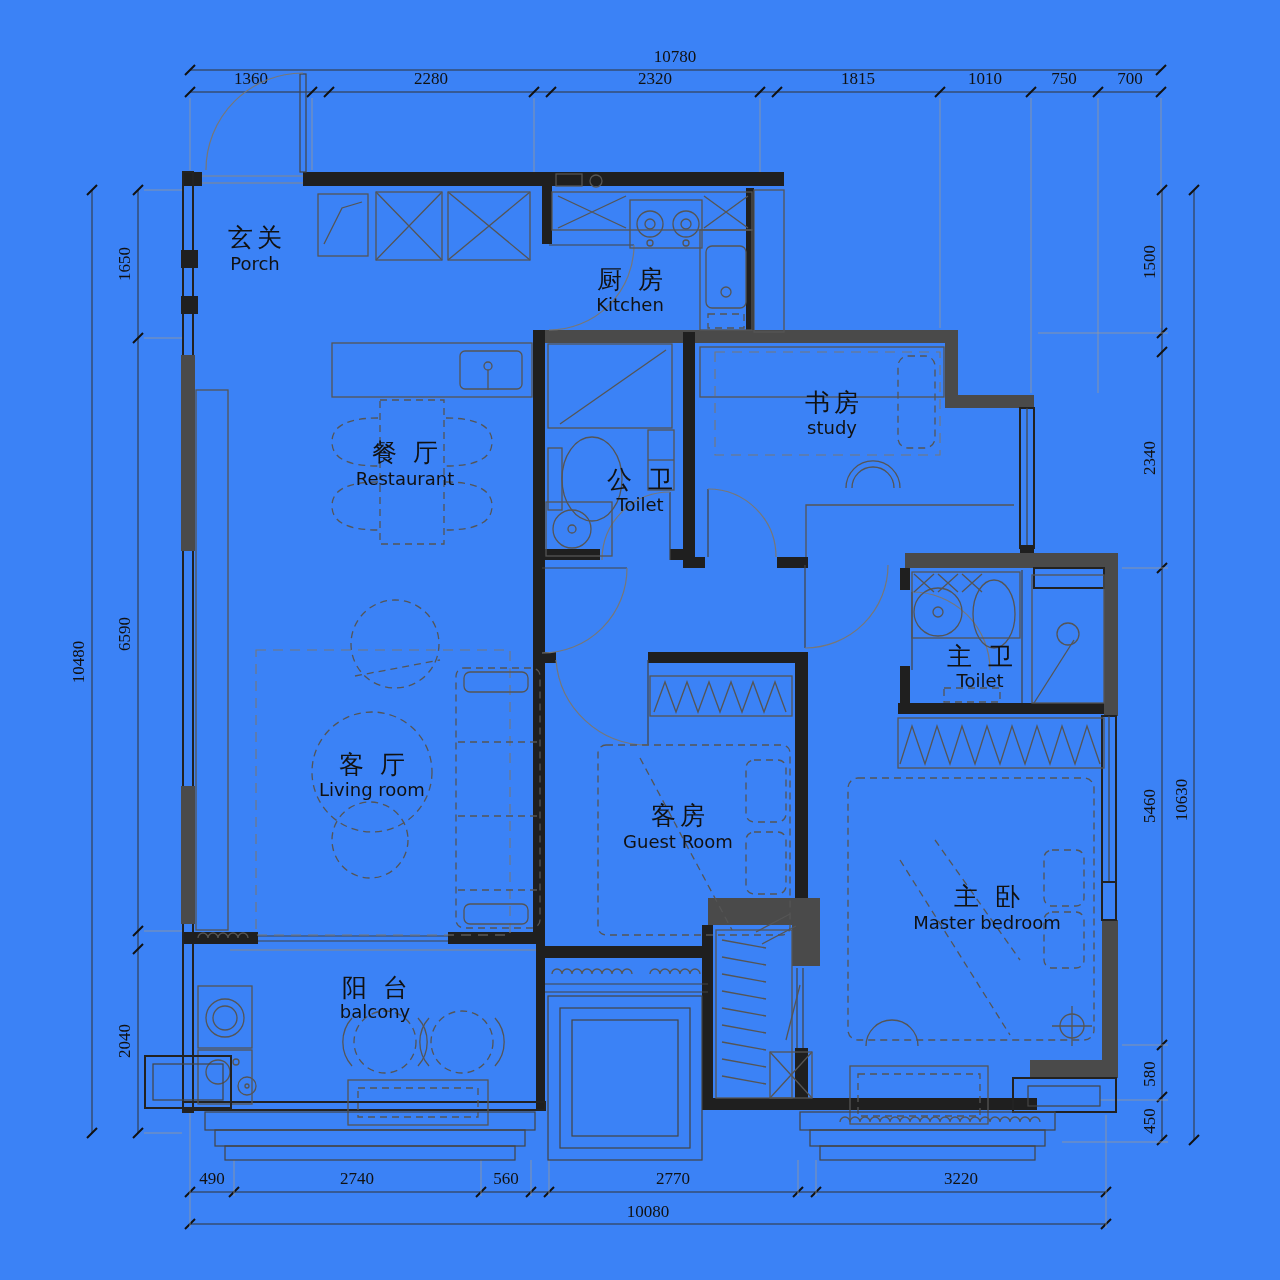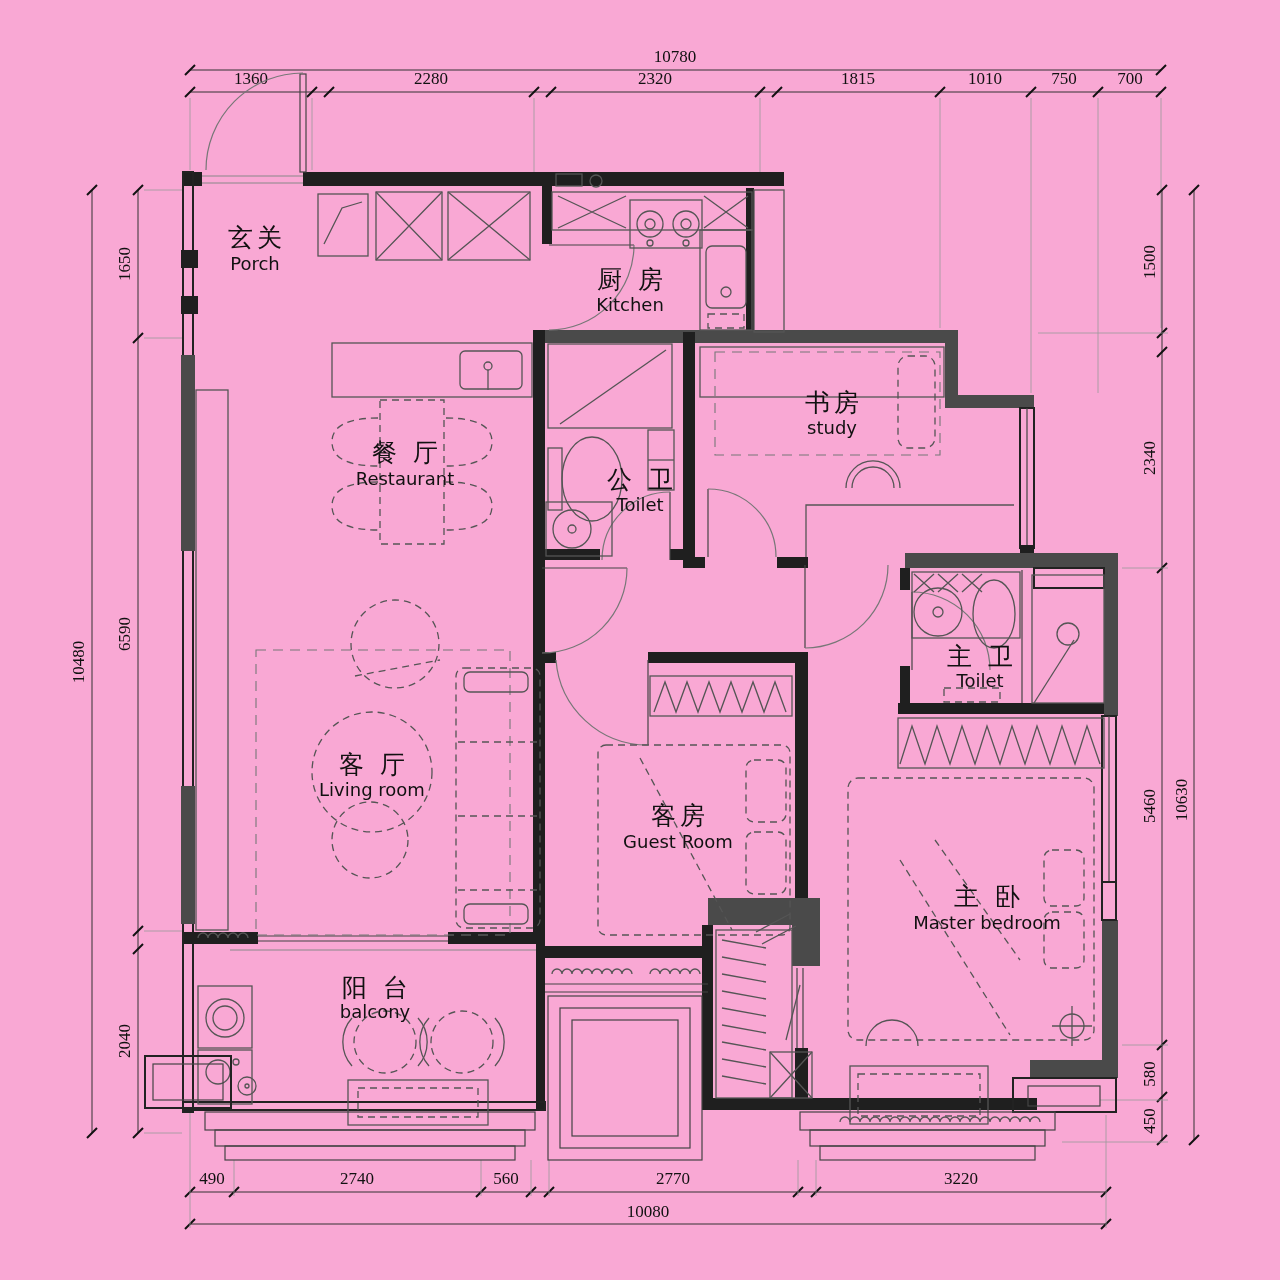--- a/index.html
+++ b/index.html
@@ -1,16 +1,16 @@
 <!DOCTYPE html>
 <html><head>
 <meta charset="utf-8">
 <style>
   html,body{margin:0;padding:0;background:#ffffff;}
-  .stage{width:1280px;height:1280px;position:relative;background:#f9a8d4;font-family:"DejaVu Sans",sans-serif;}
+  .stage{width:1280px;height:1280px;position:relative;background:#3b82f6;font-family:"DejaVu Sans",sans-serif;}
   svg{display:block;}
   
   .wallline{fill:#1f1f1f;}
   .wallgray{fill:#4a4a4a;}
   .outline{fill:none;stroke:#222;stroke-width:2;}
   .thin{fill:none;stroke:#444;stroke-width:1.2;}
   .lite{fill:none;stroke:#888;stroke-width:1;}
   .furn{fill:none;stroke:#555;stroke-width:1.3;}
   .dashf{fill:none;stroke:#555;stroke-width:1.3;stroke-dasharray:7 5;}
   .dashl{fill:none;stroke:#777;stroke-width:1.1;stroke-dasharray:10 7;}

